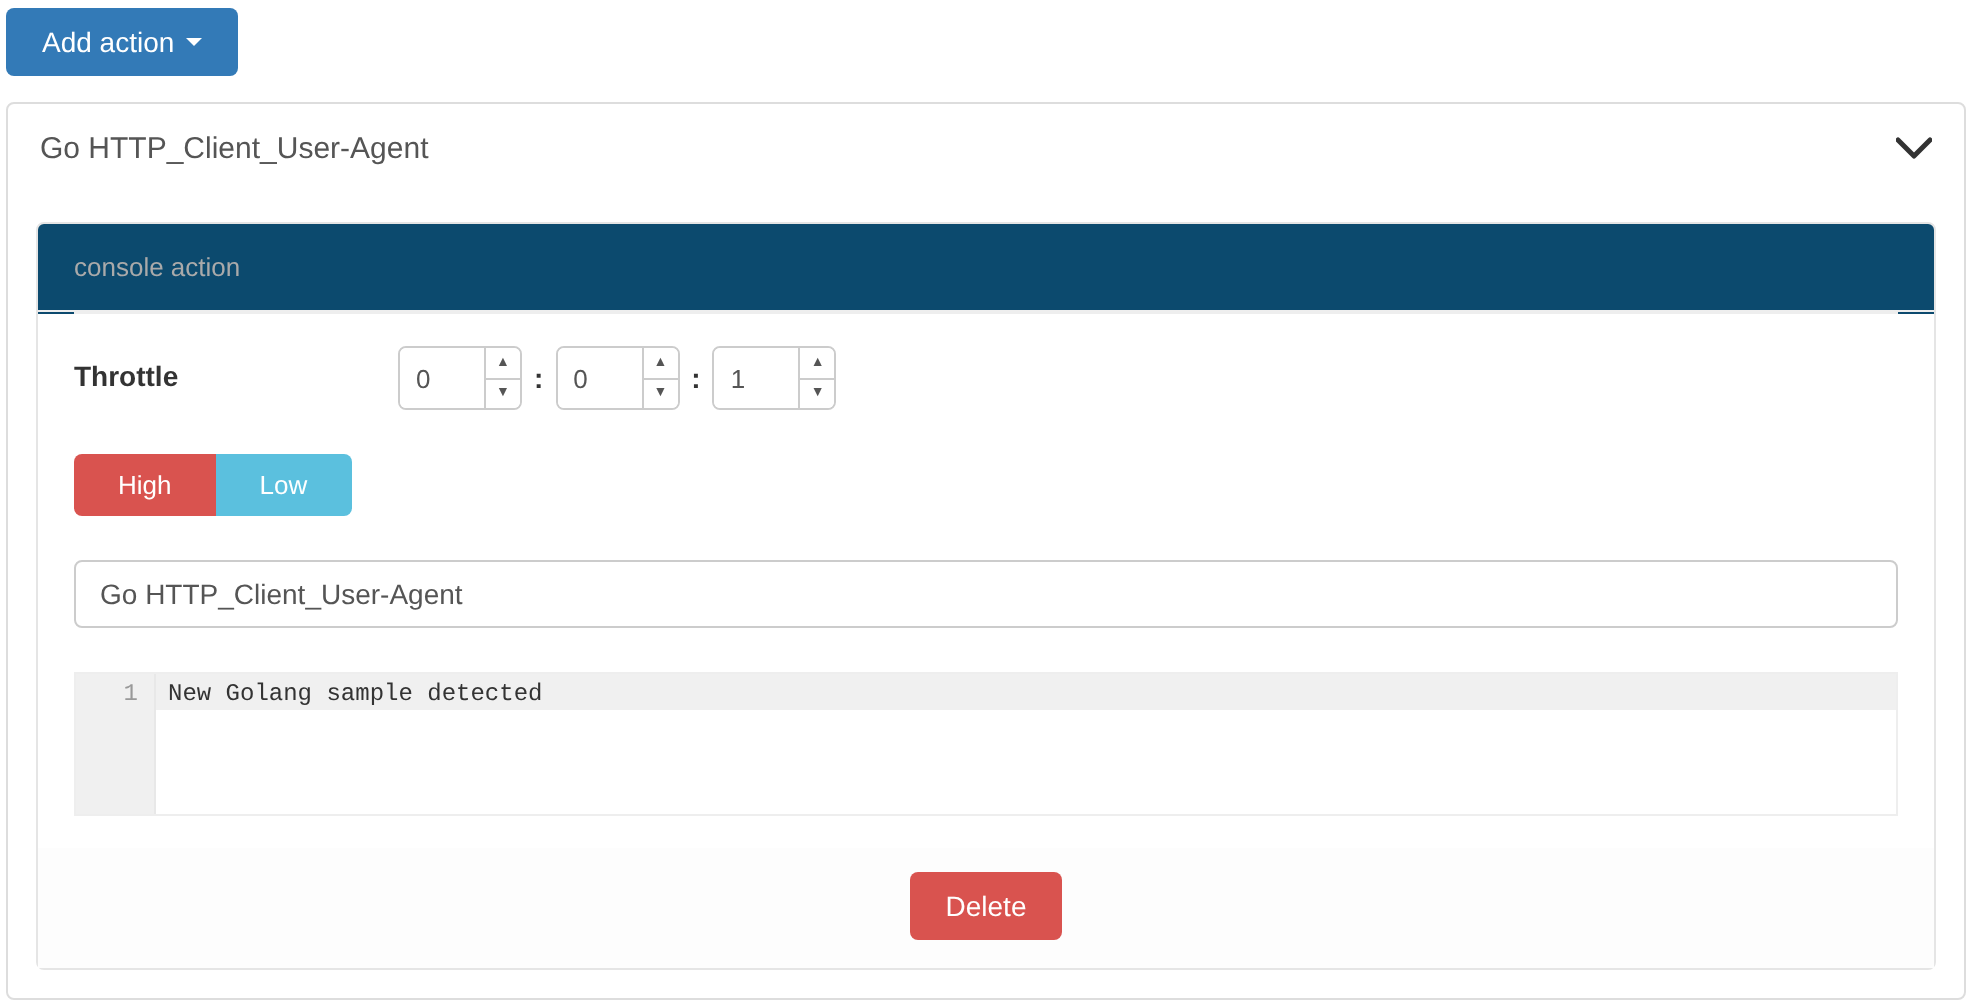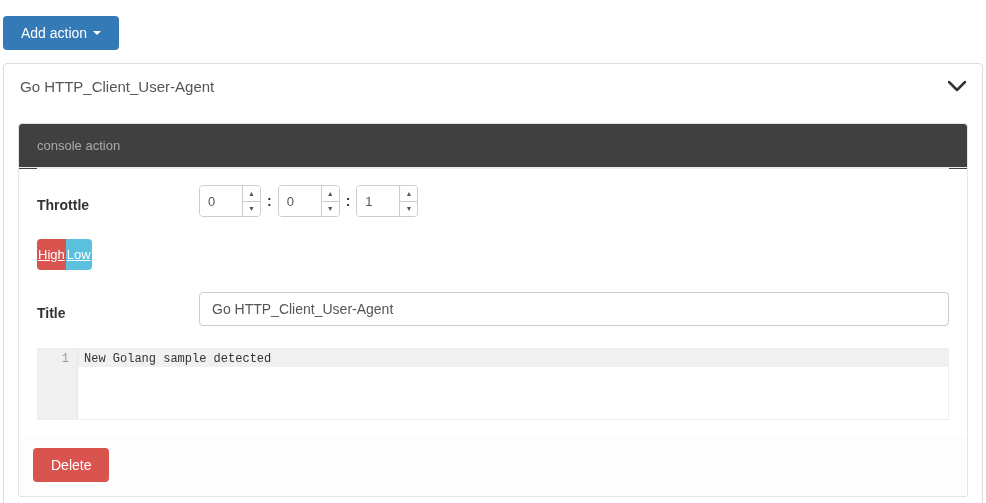--- a/index.html
+++ b/index.html
@@ -15,21 +15,21 @@
       background: #337ab7;
       color: #fff;
       border: none;
       border-radius: 4px;
       padding: 9px 18px;
       font-size: 14px;
       cursor: pointer;
       display: inline-flex;
       align-items: center;
       gap: 6px;
-      margin: 16px 0 12px 3px;
+      margin: 4px 0 12px 3px;
     }
     .caret-down {
       width: 0; height: 0;
       border-left: 4px solid transparent;
       border-right: 4px solid transparent;
       border-top: 4px solid #fff;
       display: inline-block;
     }
     .panel {
       border: 1px solid #ddd;
@@ -48,39 +48,39 @@
     .chevron {
       font-size: 18px;
       color: #333;
     }
     .panel-body {
       padding: 14px;
     }
     .inner-panel {
       border: 1px solid #e5e5e5;
       border-radius: 4px;
-      background: #404040;
+      background: #0c4a6e;
     }
     .inner-header {
       padding: 14px 18px 14px 18px;
       color: #aaa;
       font-size: 13px;
       border-bottom: 1px solid #eee;
     }
     .inner-body {
       padding: 16px 18px 6px 18px;
       background: #fff;
       border: none;
     }
     .inner-wrap {
       background: #fdfdfd;
     }
     .form-row {
       display: flex;
-      align-items: center;
+      align-items: flex-start;
       margin-bottom: 22px;
     }
     .form-row:last-child { margin-bottom: 10px; }
     .form-label {
       width: 162px;
       font-weight: 600;
       color: #333;
       padding-top: 7px;
       font-size: 14px;
     }
@@ -129,24 +129,23 @@
       margin: 0 6px;
       font-weight: 600;
       color: #333;
     }
     .btn-group {
       display: inline-flex;
     }
     .priority-btn {
       border: none;
       color: #fff;
-      padding: 8px 1px;
+      padding: 8px 22px;
       font-size: 13px;
       cursor: pointer;
-      text-decoration: underline;
     }
     .priority-btn:first-child { border-radius: 4px 0 0 4px; }
     .priority-btn:last-child { border-radius: 0 4px 4px 0; }
     .btn-high { background: #d9534f; }
     .btn-medium { background: #f0ad4e; }
     .btn-low { background: #5bc0de; }
     .text-input {
       width: 100%;
       border: 1px solid #ccc;
       border-radius: 4px;
@@ -187,21 +186,21 @@
     }
     .code-right-gutter {
       width: 152px;
     }
     .code-right-top {
       height: 18px;
       background: #f0f0f0;
     }
     .inner-footer {
       display: flex;
-      justify-content: flex-start;
+      justify-content: center;
       padding: 12px 14px 14px 14px;
     }
     .btn-delete {
       background: #d9534f;
       color: #fff;
       border: none;
       border-radius: 4px;
       padding: 9px 18px;
       font-size: 14px;
       cursor: pointer;
@@ -273,21 +272,20 @@
           <div class="form-row">
             <div class="form-control-area">
               <div class="btn-group">
                 <button class="priority-btn btn-high">High</button>
                 <button class="priority-btn btn-low">Low</button>
               </div>
             </div>
           </div>
 
           <div class="form-row">
-            <div class="form-label">Title</div>
             <div class="form-control-area">
               <input class="text-input" value="Go HTTP_Client_User-Agent" style="">
             </div>
           </div>
 
           <div class="form-row">
             <div class="form-control-area">
               <div class="code-editor">
                 <div class="gutter">
                   <div>1</div>

